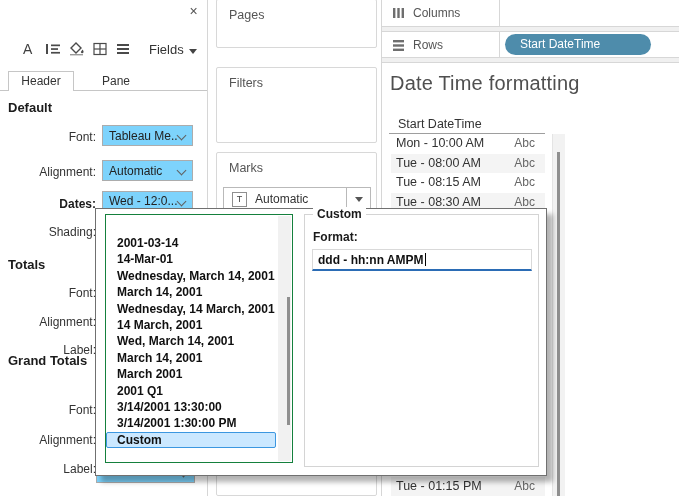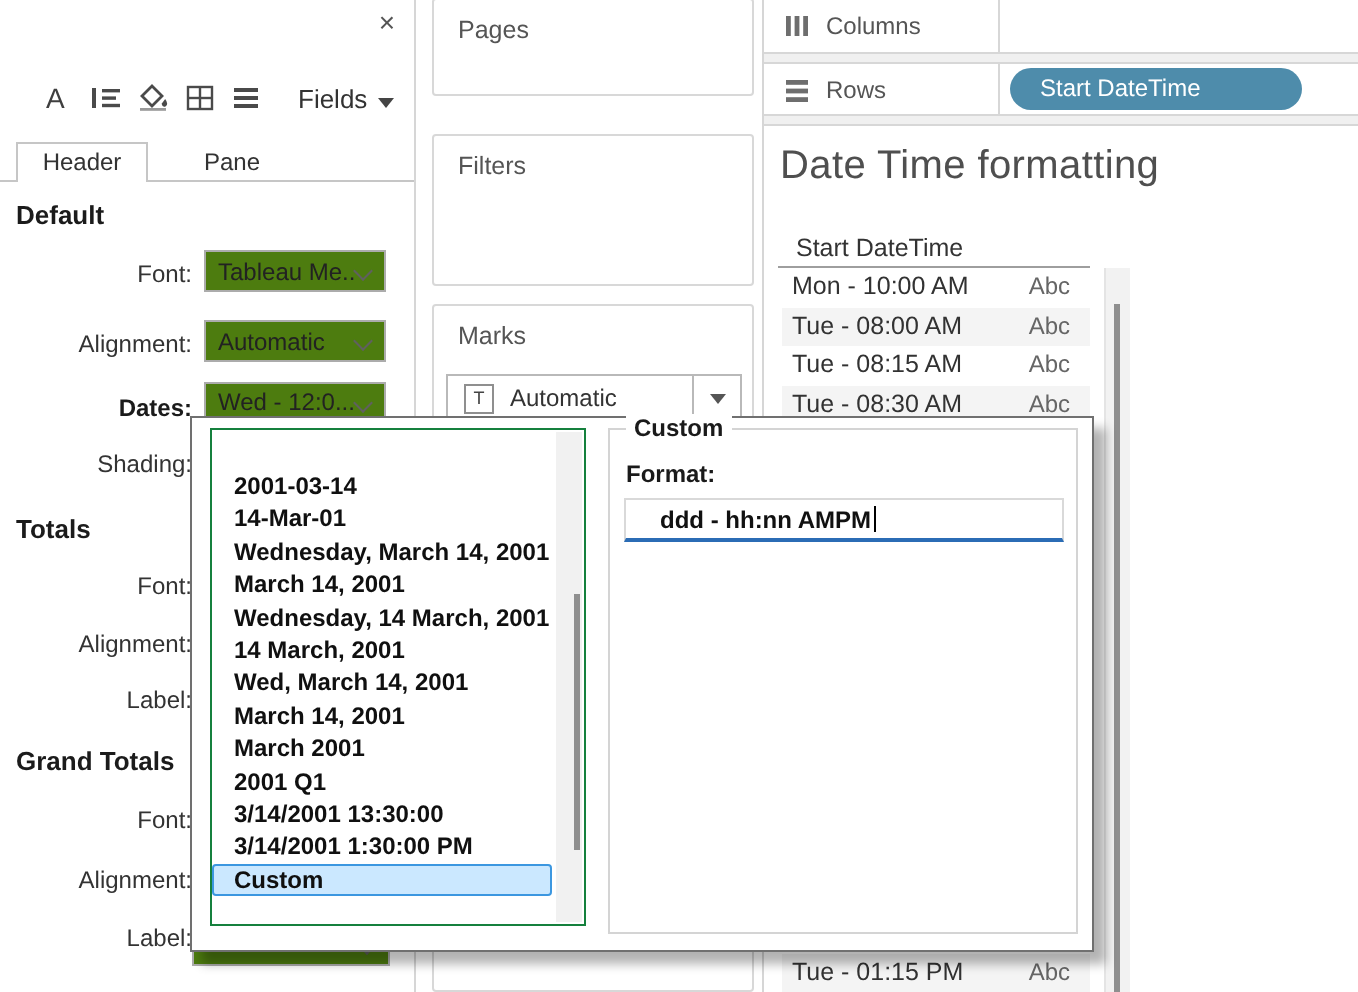--- a/index.html
+++ b/index.html
@@ -17,21 +17,21 @@
   .caret-dn{display:inline-block;width:0;height:0;border-left:4px solid transparent;
             border-right:4px solid transparent;border-top:5px solid #444;margin-left:5px;}
   .tabline{left:0;top:90px;width:207px;height:1px;background:#c6c6c6;}
   .tab-active{left:8px;top:71px;width:66px;height:20px;background:#fff;border:1px solid #c6c6c6;
               border-bottom:none;box-sizing:border-box;text-align:center;line-height:19px;
               font-size:12px;color:#333;z-index:3;}
   .tab-inactive{left:78px;top:74px;width:52px;height:16px;text-align:right;font-size:12px;color:#333;}
   .sec-head{left:8px;font-size:13px;font-weight:bold;color:#1b1b1b;}
   .lbl{left:0;width:96px;text-align:right;font-size:12px;color:#333;white-space:nowrap;}
   .lbl.bold{font-weight:bold;color:#1b1b1b;}
-  .combo{left:102px;width:91px;height:21px;background:#4d7c0f;border:1px solid #acacac;
+  .combo{left:102px;width:91px;height:21px;background:#7dd3fc;border:1px solid #acacac;
          box-sizing:border-box;font-size:12px;color:#222;display:flex;align-items:center;
          padding-left:6px;}
   .combo .chev{position:absolute;right:7px;top:6px;width:6px;height:6px;
                border-right:1.4px solid #606060;border-bottom:1.4px solid #606060;
                transform:rotate(45deg);}
   .vdiv{top:0;width:1px;height:496px;background:#d6d6d6;}
 
   
   .card{left:216px;width:161px;background:#fff;border:1px solid #d8d8d8;border-radius:2px;
         box-sizing:border-box;}
@@ -83,21 +83,21 @@
                      line-height:14px;}
   .list-track{position:absolute;right:1px;top:1px;bottom:1px;width:13px;background:#f1f1f1;z-index:1;}
   .list-thumb{position:absolute;right:1px;top:81px;width:3px;height:128px;background:#8f8f8f;}
   .grp{position:absolute;left:208px;top:5px;width:235px;height:253px;border:1px solid #d4d4d4;
        box-sizing:border-box;}
   .grp-legend{position:absolute;left:8px;top:-8px;background:#fff;padding:0 4px;font-size:12px;
               font-weight:600;color:#1a1a1a;}
   .grp-format-lbl{position:absolute;left:8px;top:15px;font-size:12px;font-weight:600;color:#1a1a1a;}
   .fmt-input{position:absolute;left:7px;top:34px;width:220px;height:22px;box-sizing:border-box;
              border:1px solid #d9d9d9;border-bottom-width:2px;background:#fff;display:flex;
-             align-items:center;padding-left:17px;font-size:12px;font-weight:600;color:#111;}
+             align-items:center;padding-left:5px;font-size:12px;font-weight:600;color:#111;}
   .caret-bar{display:inline-block;width:1px;height:13px;background:#000;margin-left:1px;}
 
   svg{display:block;}
 </style>
 </head>
 <body>
 
 <div class="root">
 
   <div class="abs close-btn">×</div>
@@ -180,21 +180,21 @@
     </div>
   <div class="abs lbl" style="top:315px;">Alignment:</div>
   <div class="abs combo" style="top:310px;">
       <span class="chev"></span>
     </div>
   <div class="abs lbl" style="top:343px;">Label:</div>
   <div class="abs combo" style="top:338px;">
       <span class="chev"></span>
     </div>
 
-  <div class="abs sec-head" style="top:373px;">Grand Totals</div>
+  <div class="abs sec-head" style="top:353px;">Grand Totals</div>
   <div class="abs lbl" style="top:403px;">Font:</div>
   <div class="abs combo" style="top:398px;">
       <span class="chev"></span>
     </div>
   <div class="abs lbl" style="top:433px;">Alignment:</div>
   <div class="abs combo" style="top:428px;">
       <span class="chev"></span>
     </div>
   <div class="abs lbl" style="top:462px;">Label:</div>
   <div class="abs combo" style="left:96px;top:462px;width:99px;">

